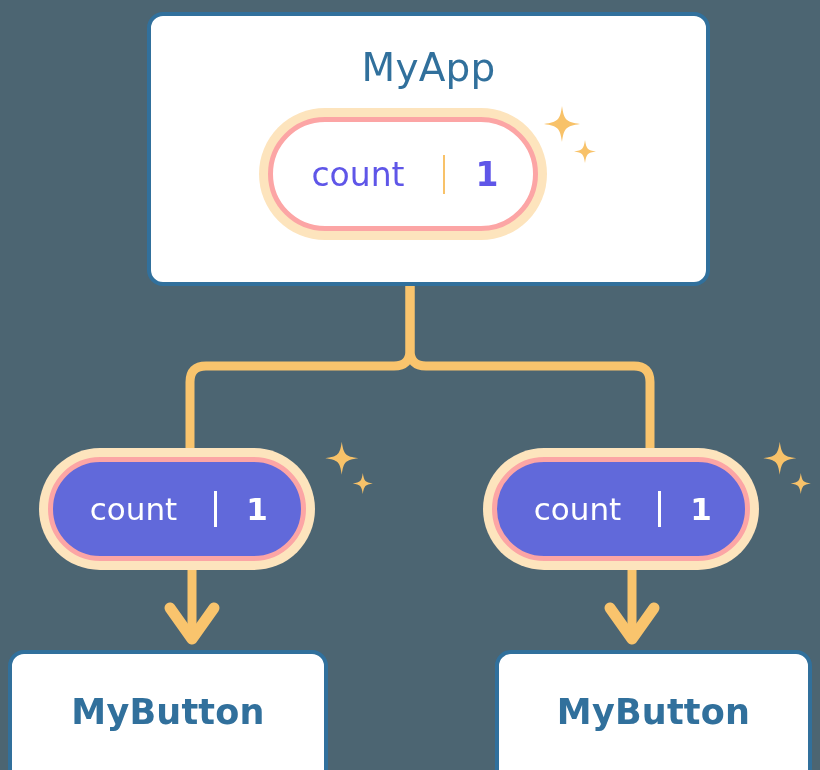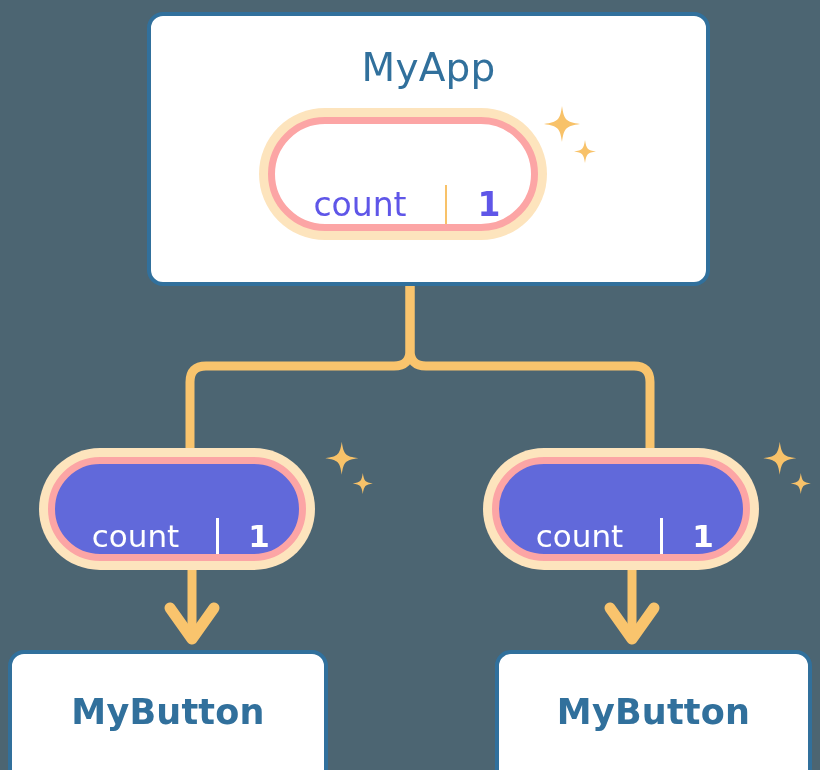--- a/index.html
+++ b/index.html
@@ -76,23 +76,23 @@
   .pill-wrap {
     position: absolute;
     z-index: 3;
     display: flex;
     align-items: center;
   }
   .pill {
     position: relative;
     box-sizing: border-box;
     display: flex;
-    align-items: flex-end;
+    align-items: center;
     border-radius: 999px;
-    border: 7px solid #fca5a5;
+    border: 5px solid #fca5a5;
     
     box-shadow: 0 0 0 9px #fde4bd;
     overflow: hidden;
   }
   .pill-cell {
     display: flex;
     align-items: center;
     justify-content: center;
     box-sizing: border-box;
     white-space: nowrap;

